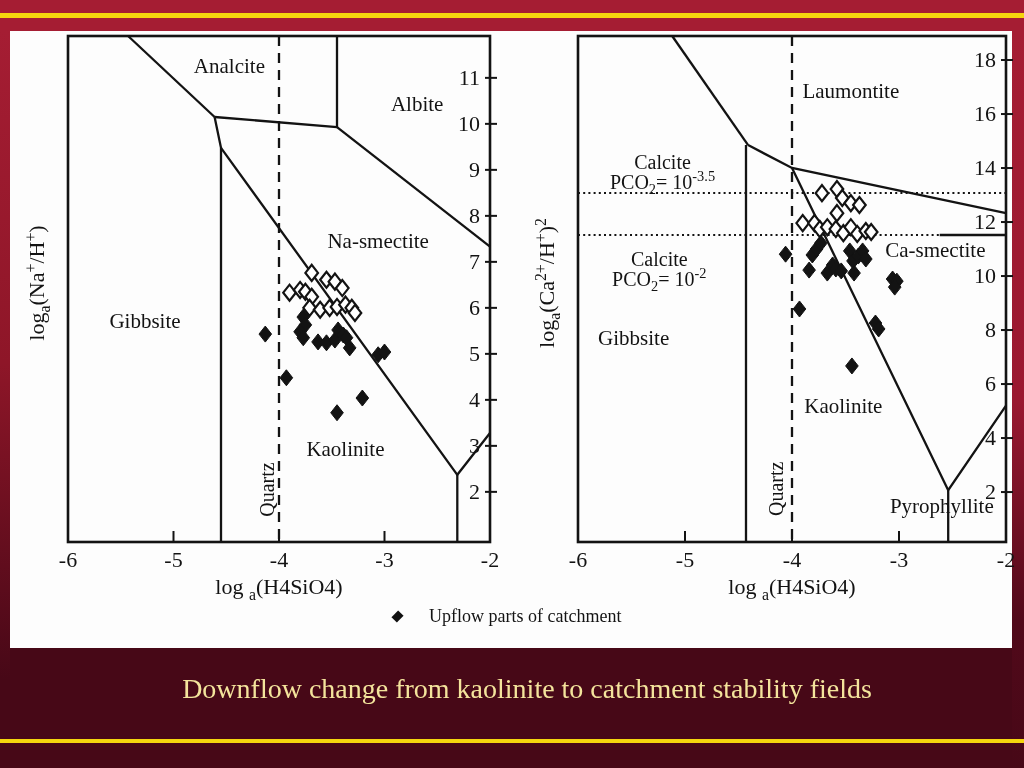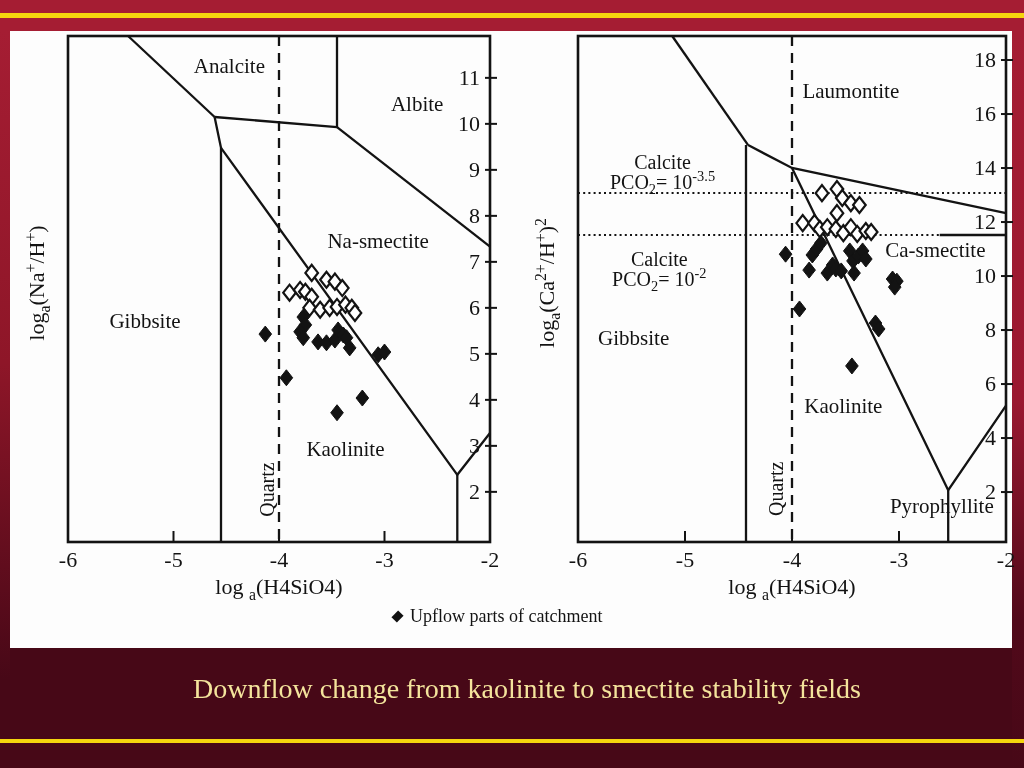--- a/index.html
+++ b/index.html
@@ -9,21 +9,21 @@
   .accent-line{position:absolute;left:0;width:1024px;height:5px;background:#f5d60e;}
   .accent-top{top:13px;}
   .accent-bottom{top:739px;height:4px;}
   .left-strip{position:absolute;left:0;top:31px;width:10px;height:737px;
               background:linear-gradient(#a51d33 0%,#8e1628 45%,#470817 88%);}
   .right-strip{position:absolute;left:1012px;top:31px;width:12px;height:737px;
                background:linear-gradient(#a51d33 0%,#9a1830 50%,#51091a 80%,#470817 100%);}
   .chart-panel{position:absolute;left:10px;top:31px;width:1002px;height:617px;background:#fdfdfd;}
   svg.canvas{position:absolute;left:0;top:0;pointer-events:none;}
   .legend{position:absolute;left:391px;top:606px;}
-  .legend-row{display:flex;align-items:center;height:21px;}
+  .legend-row{display:flex;align-items:center;height:21px;gap:19px;}
   .lg-marker{width:12px;display:flex;justify-content:center;margin-right:7px;}
   .dm{display:inline-block;}
   .dm-filled{width:9px;height:9px;background:#111;transform:rotate(45deg) scale(.85,1.05);}
   .dm-open{width:7px;height:7px;background:#fff;border:2px solid #111;transform:rotate(45deg) scale(.8,1.0);}
   .legend-label{font-size:18px;color:#131313;line-height:21px;white-space:nowrap;}
   .caption{position:absolute;left:30px;top:672px;width:994px;text-align:center;
            font-size:28px;line-height:34px;color:#f4e49c;}
 </style>
 </head>
 <body>
@@ -215,15 +215,15 @@
 
   <div class="legend">
     <div class="legend-row">
       <span class="lg-marker">
           <span class="dm dm-filled"></span>
         </span>
       <span class="legend-label">Upflow parts of catchment</span>
     </div>
   </div>
 
-  <div class="caption">Downflow change from kaolinite to smectite stability fields</div>
+  <div class="caption">Downflow change from kaolinite to catchment stability fields</div>
   <div class="accent-line accent-bottom"></div>
 </div>
 
 </body></html>

